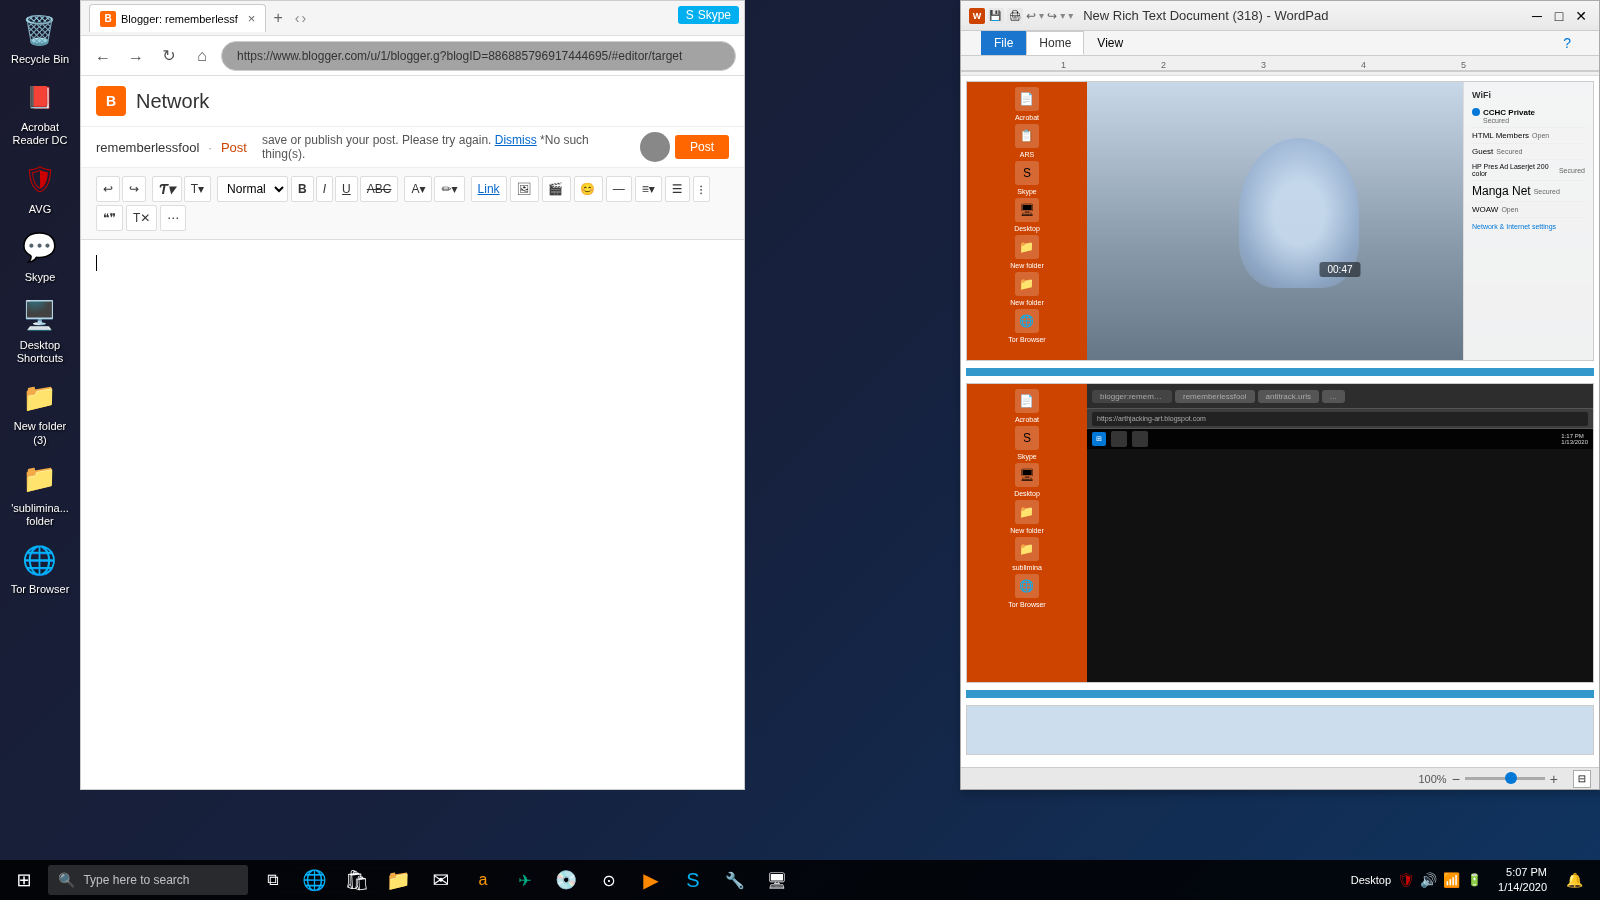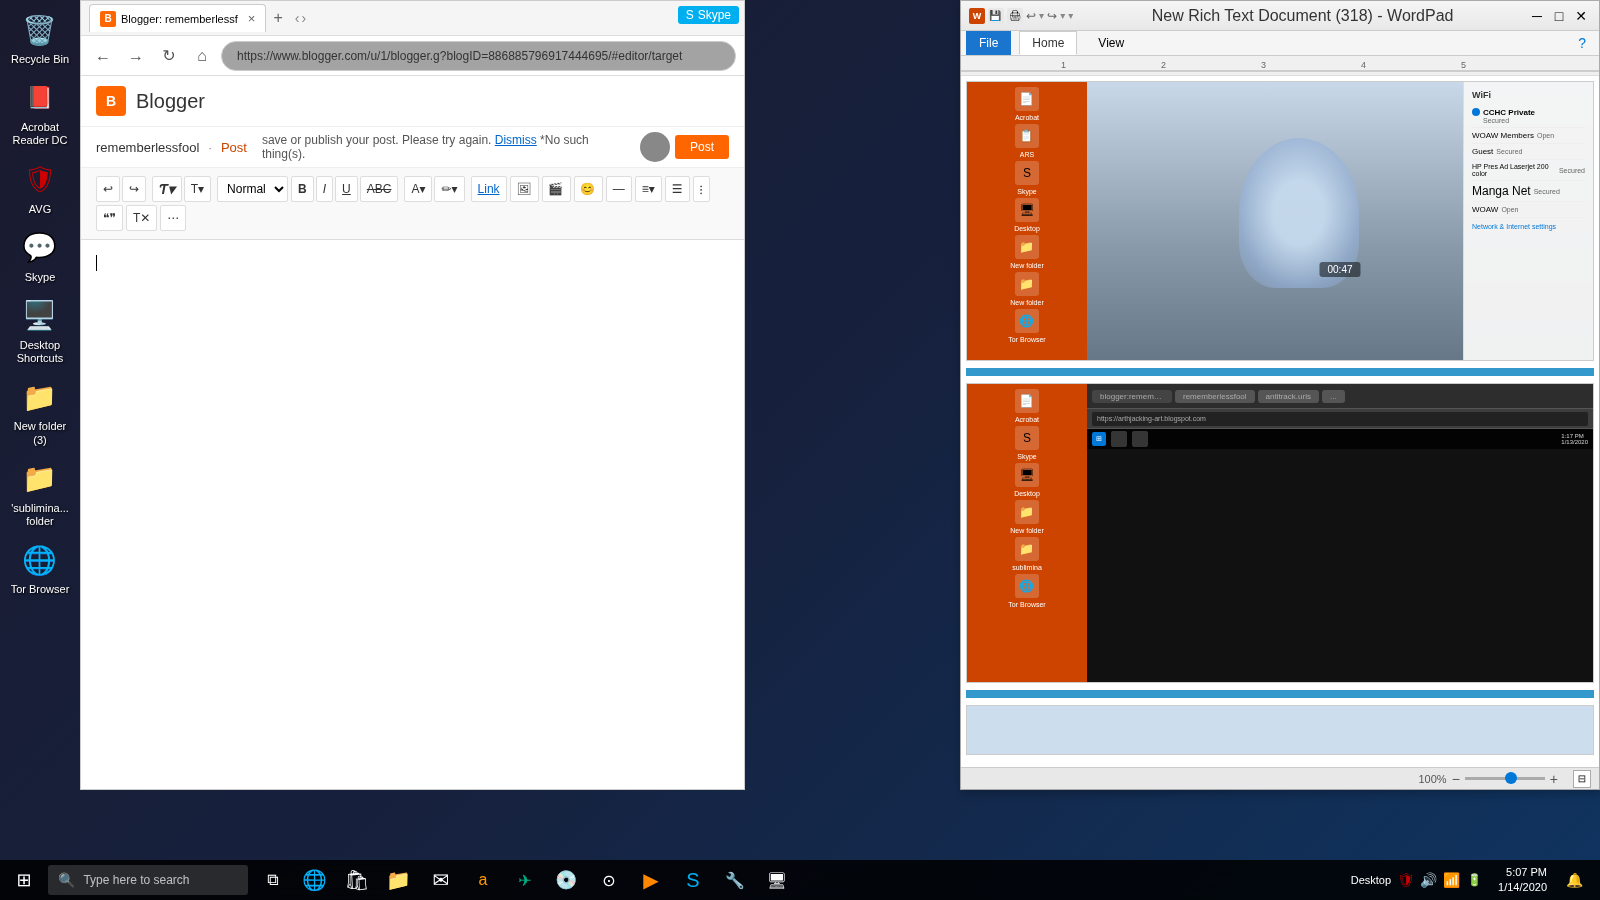--- a/index.html
+++ b/index.html
@@ -47,25 +47,25 @@
     .compose-tab { padding: 6px 15px; border: 1px solid #ddd; cursor: pointer; font-size: 13px; background: #f5f5f5; }
     .compose-tab.active { background: white; border-bottom: 1px solid white; }
     .blog-editor { flex: 1; padding: 15px; background: white; cursor: text; position: relative; }
     .blog-cursor { width: 1px; height: 16px; background: black; display: inline-block; animation: blink 1s infinite; }
     @keyframes blink { 0%,100%{opacity:1} 50%{opacity:0} }
 
     
     .wordpad-window { position: absolute; right: 0; top: 0; width: 640px; height: 790px; background: white; border: 1px solid #aaa; display: flex; flex-direction: column; box-shadow: 2px 2px 10px rgba(0,0,0,0.3); }
     .wp-titlebar { background: linear-gradient(to bottom, #f5f5f5, #e8e8e8); height: 30px; display: flex; align-items: center; padding: 0 8px; border-bottom: 1px solid #ccc; gap: 5px; }
     .wp-title-icons { display: flex; gap: 3px; align-items: center; margin-right: 5px; }
-    .wp-title-text { font-size: 16px; color: #333; flex: 1; text-align: center; }
+    .wp-title-text { font-size: 13px; color: #333; flex: 1; }
     .wp-window-controls { display: flex; gap: 2px; }
     .wp-ctrl-btn { width: 20px; height: 20px; border: none; cursor: pointer; display: flex; align-items: center; justify-content: center; font-size: 14px; background: none; }
     .wp-ribbon { background: #f5f5f5; border-bottom: 1px solid #ccc; }
-    .wp-ribbon-tabs { display: flex; gap: 8px; padding: 0 5px; }
+    .wp-ribbon-tabs { display: flex; gap: 0; padding: 0 20px; }
     .wp-ribbon-tab { padding: 4px 12px; font-size: 12px; cursor: pointer; border: 1px solid transparent; }
     .wp-ribbon-tab.active { background: white; border-color: #ccc; border-bottom-color: white; color: #333; }
     .wp-ruler { height: 20px; background: #f0f0f0; border-bottom: 1px solid #ddd; }
     .wp-content { flex: 1; overflow-y: scroll; padding: 0; position: relative; }
     .wp-page-content { padding: 5px; display: flex; flex-direction: column; gap: 5px; }
 
     
     .screenshot-container { width: 100%; background: #e8e8e8; position: relative; border: 1px solid #ccc; }
     .screenshot-1 { height: 280px; display: flex; overflow: hidden; }
     .screenshot-2 { height: 300px; display: flex; overflow: hidden; }
@@ -181,21 +181,21 @@
       <button class="nav-btn">⌂</button>
       <input class="address-bar" type="text" value="https://www.blogger.com/u/1/blogger.g?blogID=886885796917444695/#editor/target" style="">
     </div>
 
     <div class="blogger-content">
 
       <div class="blogger-header">
         <div class="blogger-logo">
           <span>B</span>
         </div>
-        <span class="blogger-title">Blogger</span>
+        <span class="blogger-title">Network</span>
       </div>
 
       <div class="blogger-nav-bar">
         <span class="blogger-breadcrumb">
           <span>rememberlessfool</span>
           <span class="separator">·</span>
           <span class="post">Post</span>
         </span>
         <span style="flex:1; font-size:12px; color:#555; margin-left:10px;">
           <span>save or publish your post. Please try again.</span>
@@ -320,21 +320,21 @@
                 <div class="wifi-item">
                   <div class="wifi-connected">
                     <div class="wifi-dot"></div>
                     <div>
                       <div style="font-size:8px;font-weight:bold;">CCHC Private</div>
                       <div style="font-size:7px;color:#666;">Secured</div>
                     </div>
                   </div>
                 </div>
                 <div class="wifi-item">
-                  <div style="font-size:8px;">WOAW Members</div>
+                  <div style="font-size:8px;">HTML Members</div>
                   <div style="font-size:7px;color:#666;">Open</div>
                 </div>
                 <div class="wifi-item">
                   <div style="font-size:8px;">Guest</div>
                   <div style="font-size:7px;color:#666;">Secured</div>
                 </div>
                 <div class="wifi-item">
                   <div style="font-size:7px;">HP Pres Ad Laserjet 200 color</div>
                   <div style="font-size:7px;color:#666;">Secured</div>
                 </div>

